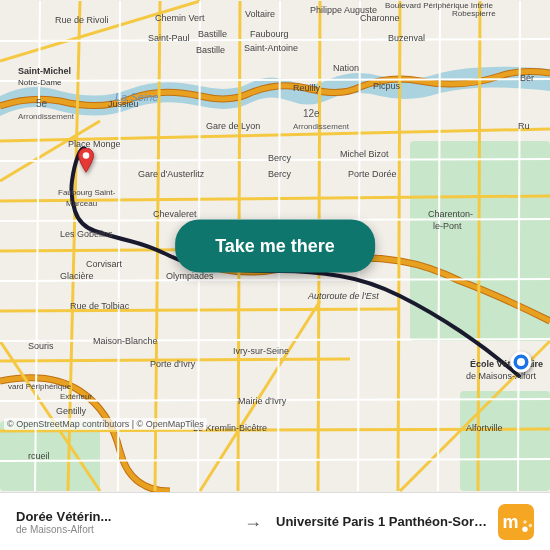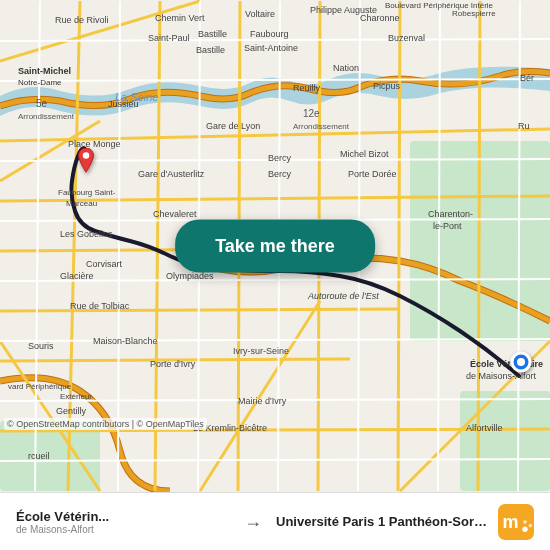--- a/index.html
+++ b/index.html
@@ -345,21 +345,21 @@
       </svg>
     </div>
 
     <button id="take-me-there-btn">Take me there</button>
 
     <div id="attribution">© OpenStreetMap contributors | © OpenMapTiles</div>
   </div>
 
   <div id="bottom-bar">
     <div class="bottom-location">
-      <span class="bottom-location-name">École Vétérin...</span>
+      <span class="bottom-location-name">Dorée Vétérin...</span>
       <span class="bottom-location-sub">de Maisons-Alfort</span>
     </div>
 
     <div class="bottom-arrow">
       <span>→</span>
     </div>
 
     <div class="bottom-location">
       <span class="bottom-location-name">Université Paris 1 Panthéon-Sorb...</span>
     </div>

